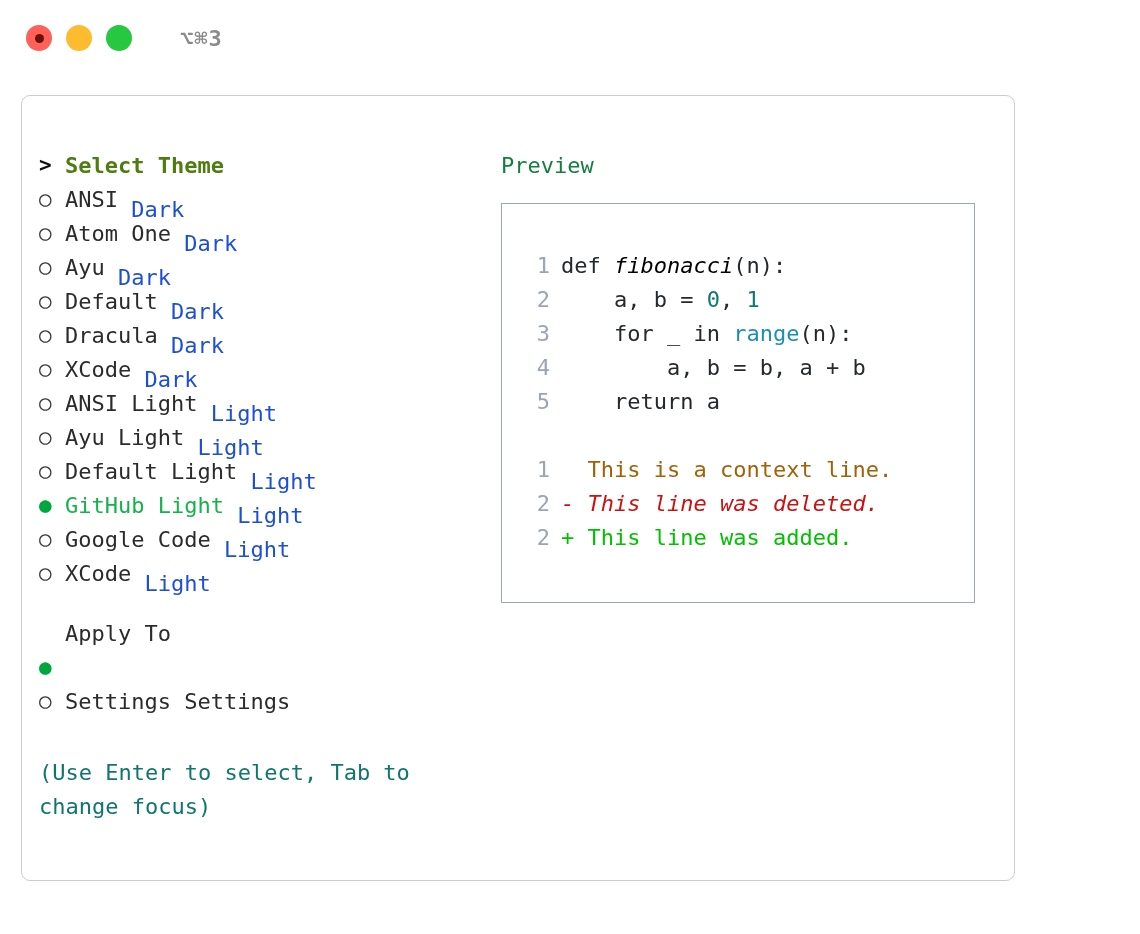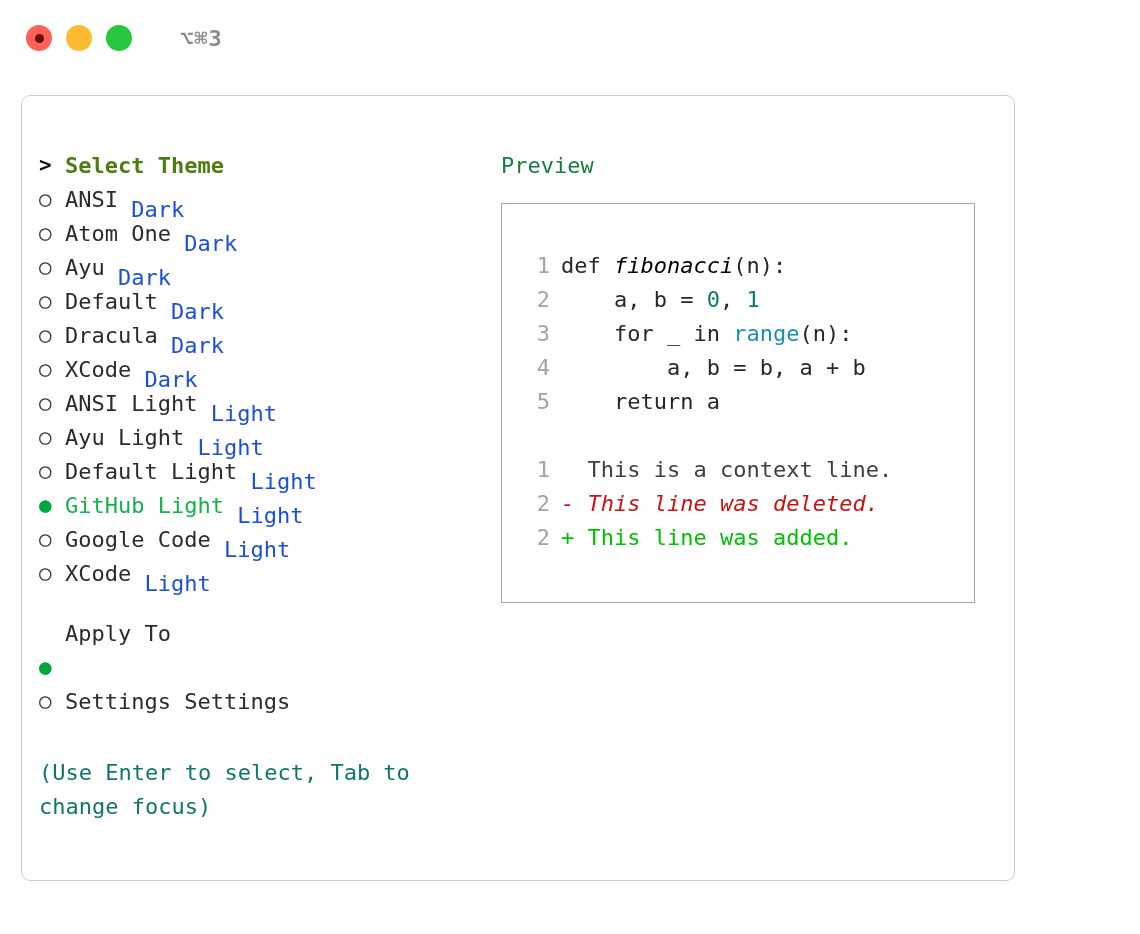--- a/index.html
+++ b/index.html
@@ -115,21 +115,21 @@
     width: 26px; flex: 0 0 26px;
     text-align: right;
     color: #9aa5b1;
     margin-right: 11px;
   }
   .code-body { color: #24292e; }
   .tok-fn   { color: #000000; font-style: italic; }
   .tok-num  { color: #0d7a72; }
   .tok-call { color: #1a8fb5; }
   .diff-gap { height: 34px; }
-  .diff-ctx { color: #404040; text-align: right; }
+  .diff-ctx { color: #a16207; text-align: right; }
   .diff-del { color: #cc1111; font-style: italic; }
   .diff-add { color: #00c000; }
 </style>
 </head>
 <body>
 
 <div class="titlebar">
   <div class="lights">
     <div class="light red"></div>
     <div class="light yellow"></div>

